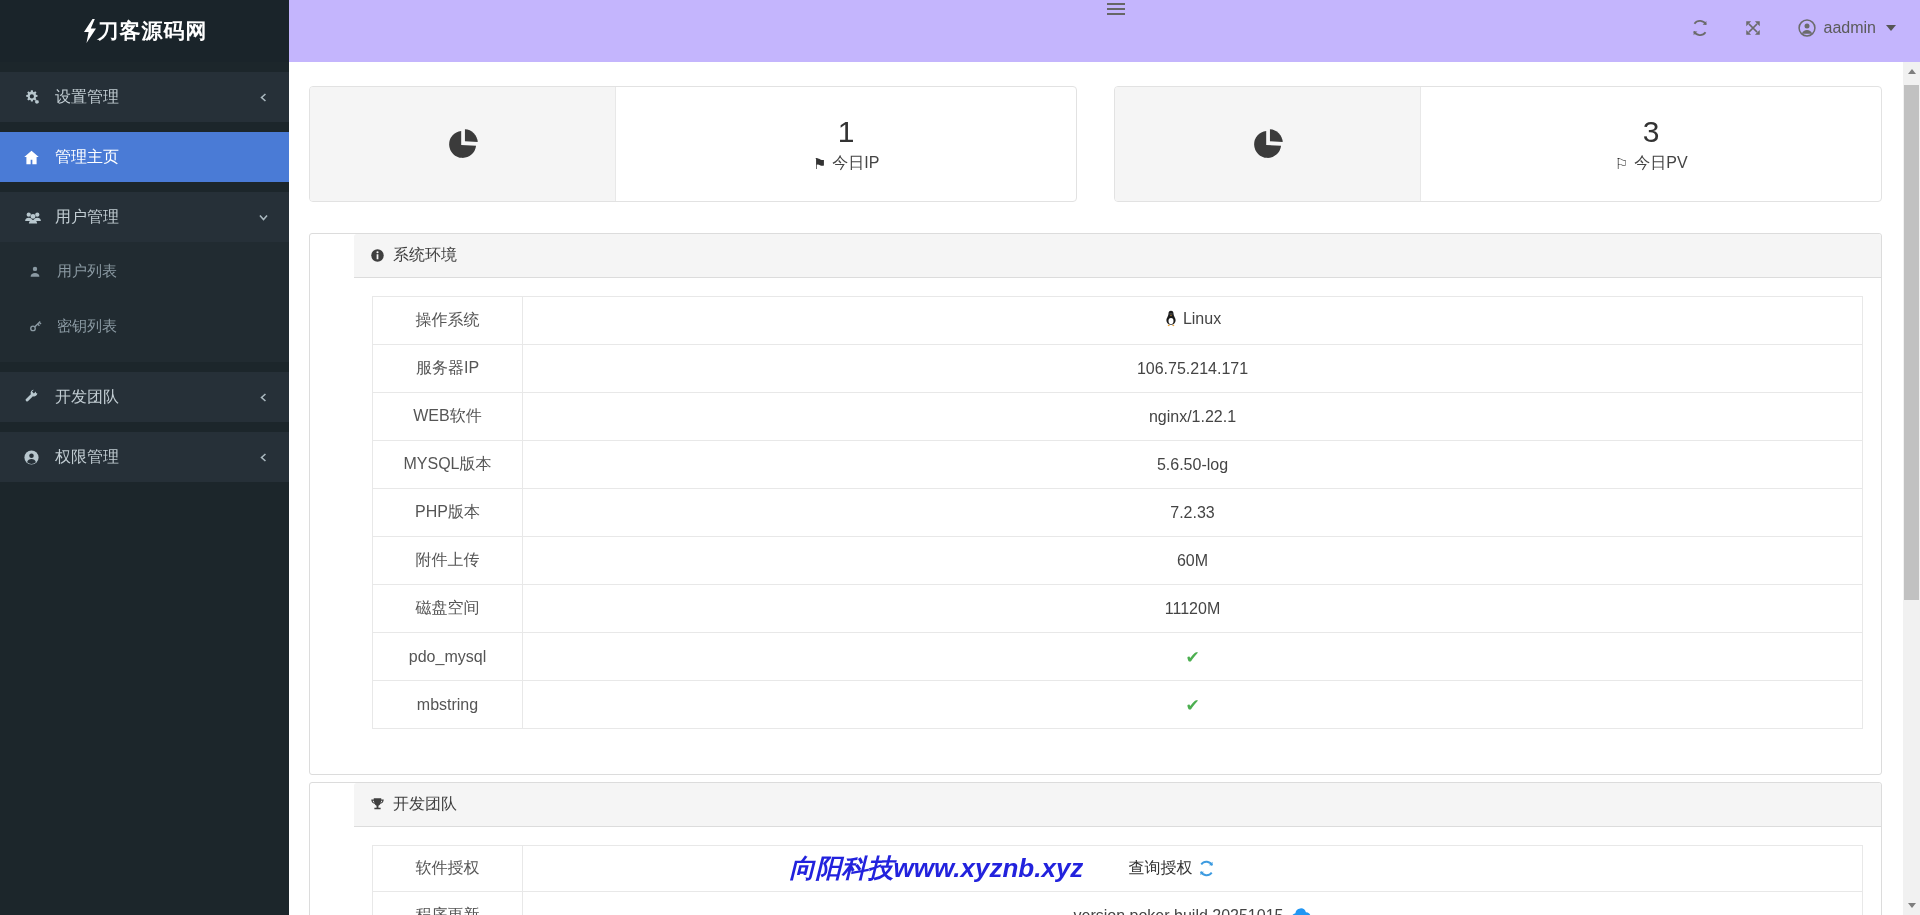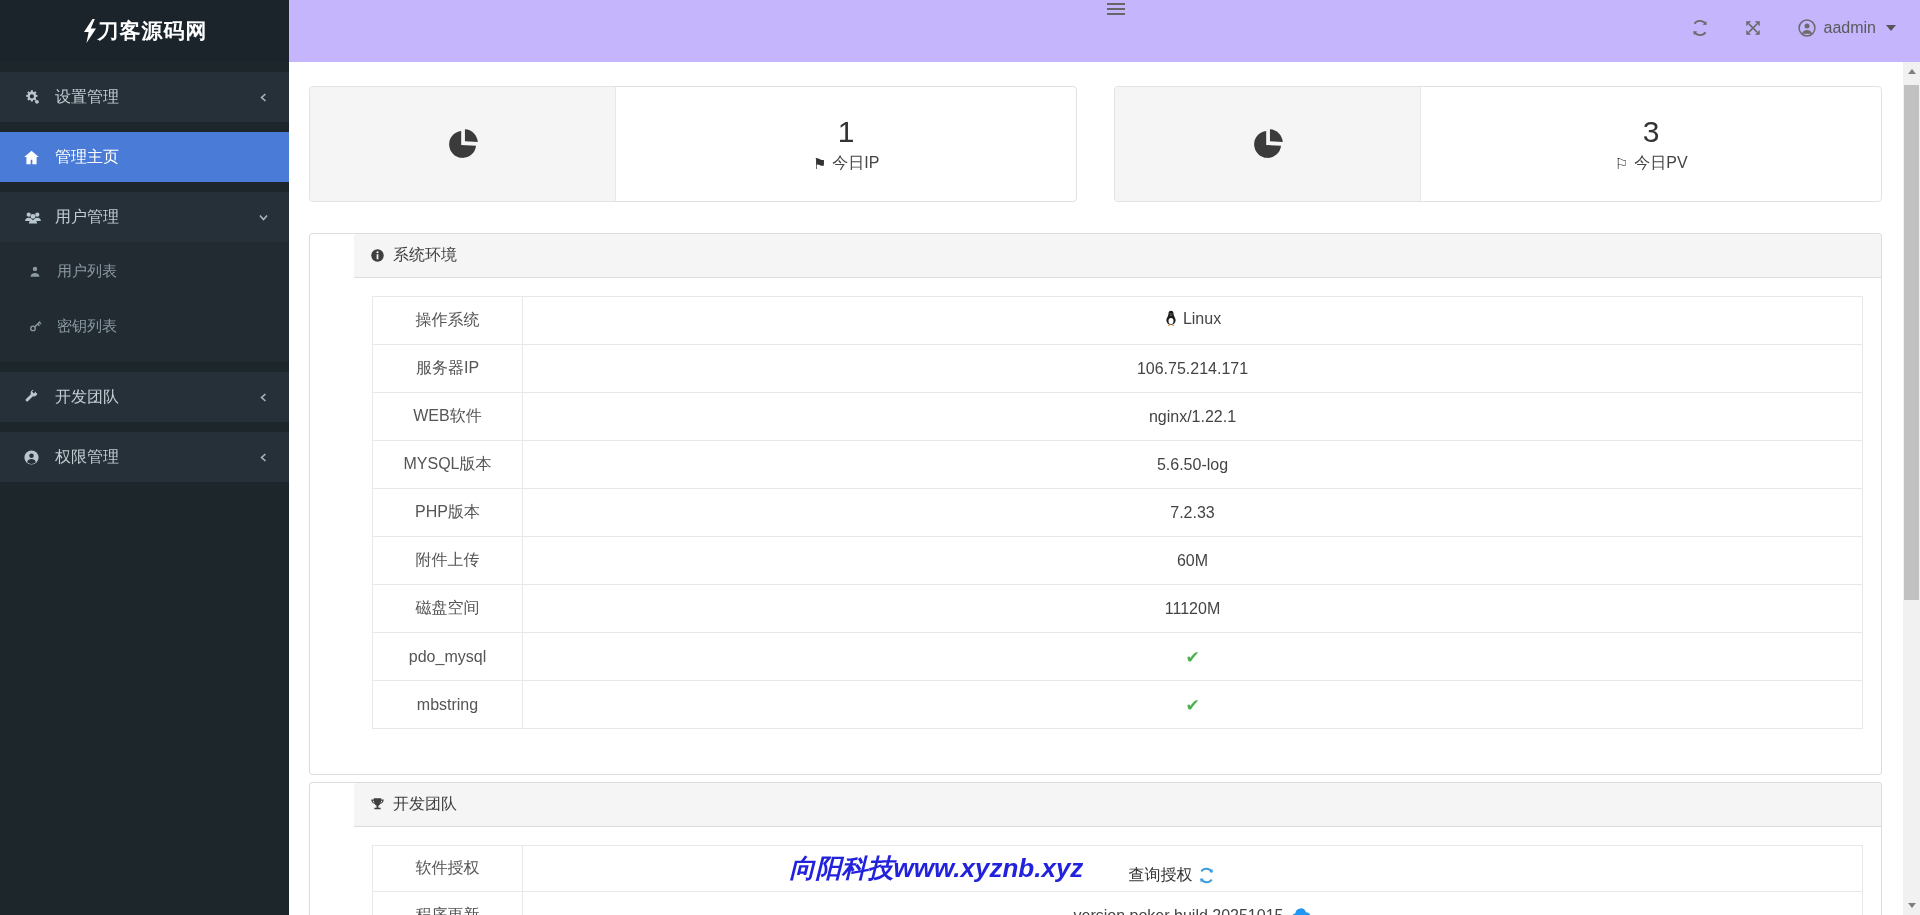--- a/index.html
+++ b/index.html
@@ -47,21 +47,21 @@
   .panel-body { padding:18px 18px 45px 18px; }
   .panel.team .panel-body { padding:18px; }
 
   table.kv { width:100%; border-collapse:collapse; border:1px solid #e8e8e8; }
   table.kv td { height:48px; text-align:center; vertical-align:middle; font-size:16px; color:#444; border-bottom:1px solid #e8e8e8; }
   table.kv td.lbl { width:150px; border-right:1px solid #e8e8e8; color:#555; }
   .check { color:#4caf50; font-family:"DejaVu Sans",sans-serif; font-size:17px; font-weight:bold; }
   .os-val { display:inline-flex; align-items:center; gap:5px; }
 
   table.kv tr.auth-row td { height:46px; }
-  .auth-wrap { display:flex; align-items:flex-end; justify-content:center; gap:45px; transform:translateX(-190px); }
+  .auth-wrap { display:flex; align-items:center; justify-content:center; gap:45px; transform:translateX(-190px); }
   .auth-link { color:#2222dd; font-size:26px; font-weight:bold; font-style:italic; cursor:pointer; }
   .auth-action { display:flex; align-items:center; gap:6px; font-size:16px; color:#333; cursor:pointer; }
   .ver-wrap { display:flex; align-items:center; justify-content:center; gap:8px; font-size:16px; color:#444; }
 
   
   .scrollbar { position:absolute; right:0; top:62px; bottom:0; width:17px; background:#f1f1f1; z-index:6; }
   .sb-btn { position:absolute; left:0; width:17px; height:17px; display:flex; align-items:center; justify-content:center; cursor:pointer; }
   .sb-up { top:1px; } .sb-down { bottom:1px; }
   .tri-up { width:0; height:0; border-left:4px solid transparent; border-right:4px solid transparent; border-bottom:5px solid #7e7e7e; }
   .tri-down { width:0; height:0; border-left:4px solid transparent; border-right:4px solid transparent; border-top:5px solid #7e7e7e; }

